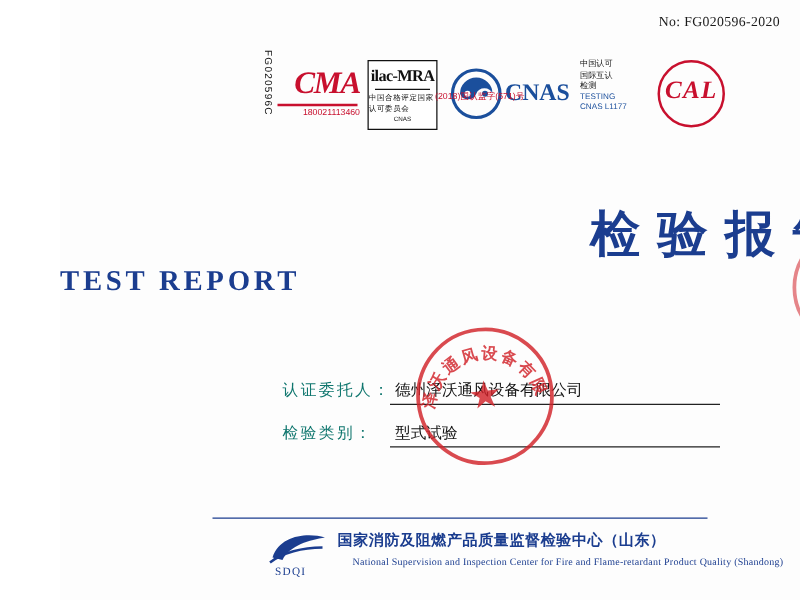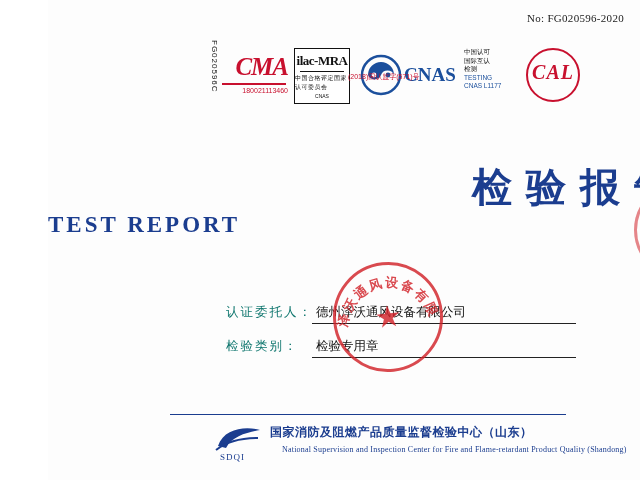--- a/index.html
+++ b/index.html
@@ -429,21 +429,21 @@
   <div class="title-en">TEST REPORT</div>
 
   <div class="fields">
     <div class="field-row">
       <div class="field-label">认证委托人：</div>
       <div class="field-value">德州泽沃通风设备有限公司</div>
       <div class="field-line"></div>
     </div>
     <div class="field-row">
       <div class="field-label">检验类别：</div>
-      <div class="field-value">检验专用章</div>
+      <div class="field-value">型式试验</div>
       <div class="field-line"></div>
     </div>
   </div>
 
   <div class="stamp">
     <div class="stamp-ring"></div>
     <svg viewBox="0 0 110 110">
       <defs>
         <path id="arcpath" d="M 14,58 A 42,42 0 0 1 96,58" fill="none"></path>
       </defs>

